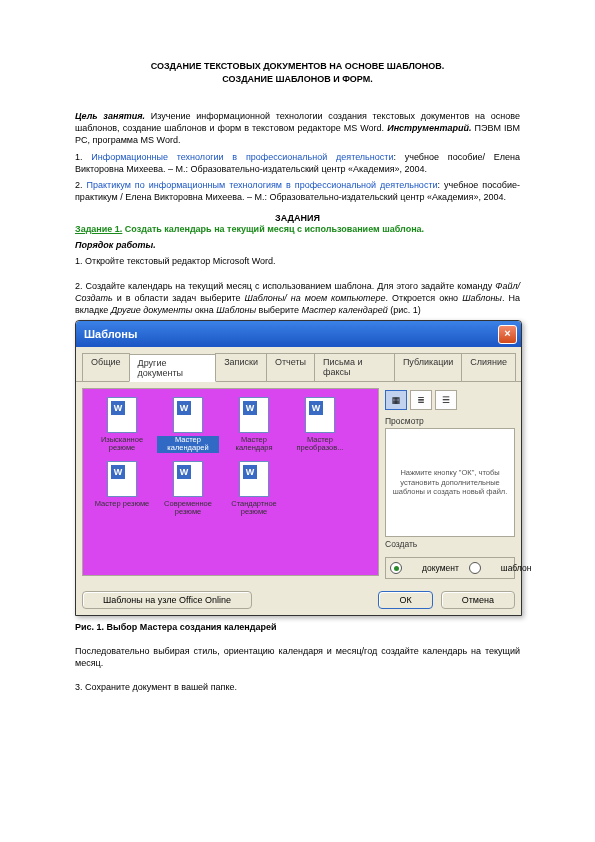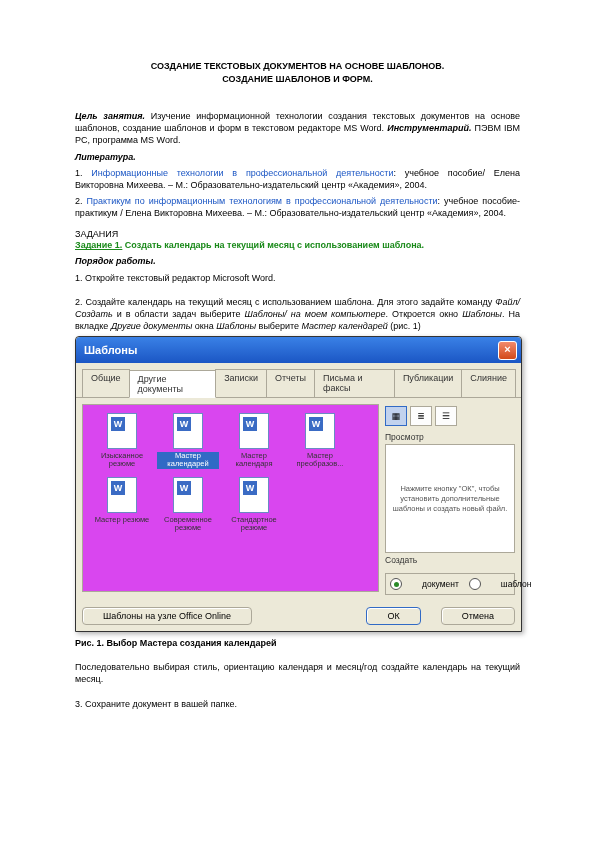--- a/index.html
+++ b/index.html
@@ -25,21 +25,22 @@
   .para {
     text-align: justify;
     line-height: 1.35;
     margin-bottom: 4px;
   }
   .blue { color: #1b56c4; }
   .green { color: #1a8a1a; font-weight: bold; }
   .bold { font-weight: bold; }
   .italic { font-style: italic; }
   .tasks-head {
-    font-weight: normal;
+    text-align: center;
+    font-weight: bold;
     font-size: 9px;
     margin-top: 10px;
     color: #000;
   }
 
   
   .dialog {
     width: 445px;
     background: #ece9d8;
     border: 1px solid #333;
@@ -204,37 +205,36 @@
     border: 1px solid #aca899;
     background: #ece9d8;
     font-size: 9px;
     padding: 3px 20px;
     border-radius: 4px;
     box-shadow: inset 1px 1px 0 #fff;
   }
   .btn.primary {
     border: 1px solid #316ac5;
   }
-  .footer-right { display:flex; gap:20px;text-align:center; }
+  .footer-right { display:flex; gap:8px;text-align:center; }
 
 </style>
 </head>
 <body>
 
 <div class="page">
   <div class="title">
     <div>СОЗДАНИЕ ТЕКСТОВЫХ ДОКУМЕНТОВ НА ОСНОВЕ ШАБЛОНОВ.</div>
     <div>СОЗДАНИЕ ШАБЛОНОВ И ФОРМ.</div>
   </div>
 
   <div class="para">
     <span class="bold italic">Цель занятия.</span><span> Изучение информационной технологии создания текстовых документов на основе шаблонов, создание шаблонов и форм в текстовом редакторе MS Word. </span><span class="bold italic">Инструментарий.</span><span> ПЭВМ IBM PC, программа MS Word.</span>
   </div>
 
-  <div class="para bold italic">Литература.</div>
 
   <div class="para">
     <span>1. </span><span class="blue">Информационные технологии в профессиональной деятельности</span><span>: учебное пособие/ Елена Викторовна Михеева. – М.: Образовательно-издательский центр «Академия», 2004.</span>
   </div>
   <div class="para">
     <span>2. </span><span class="blue">Практикум по информационным технологиям в профессиональной деятельности</span><span>: учебное пособие-практикум / Елена Викторовна Михеева. – М.: Образовательно-издательский центр «Академия», 2004.</span>
   </div>
 
   <div class="tasks-head">ЗАДАНИЯ</div>
   <div class="para">

